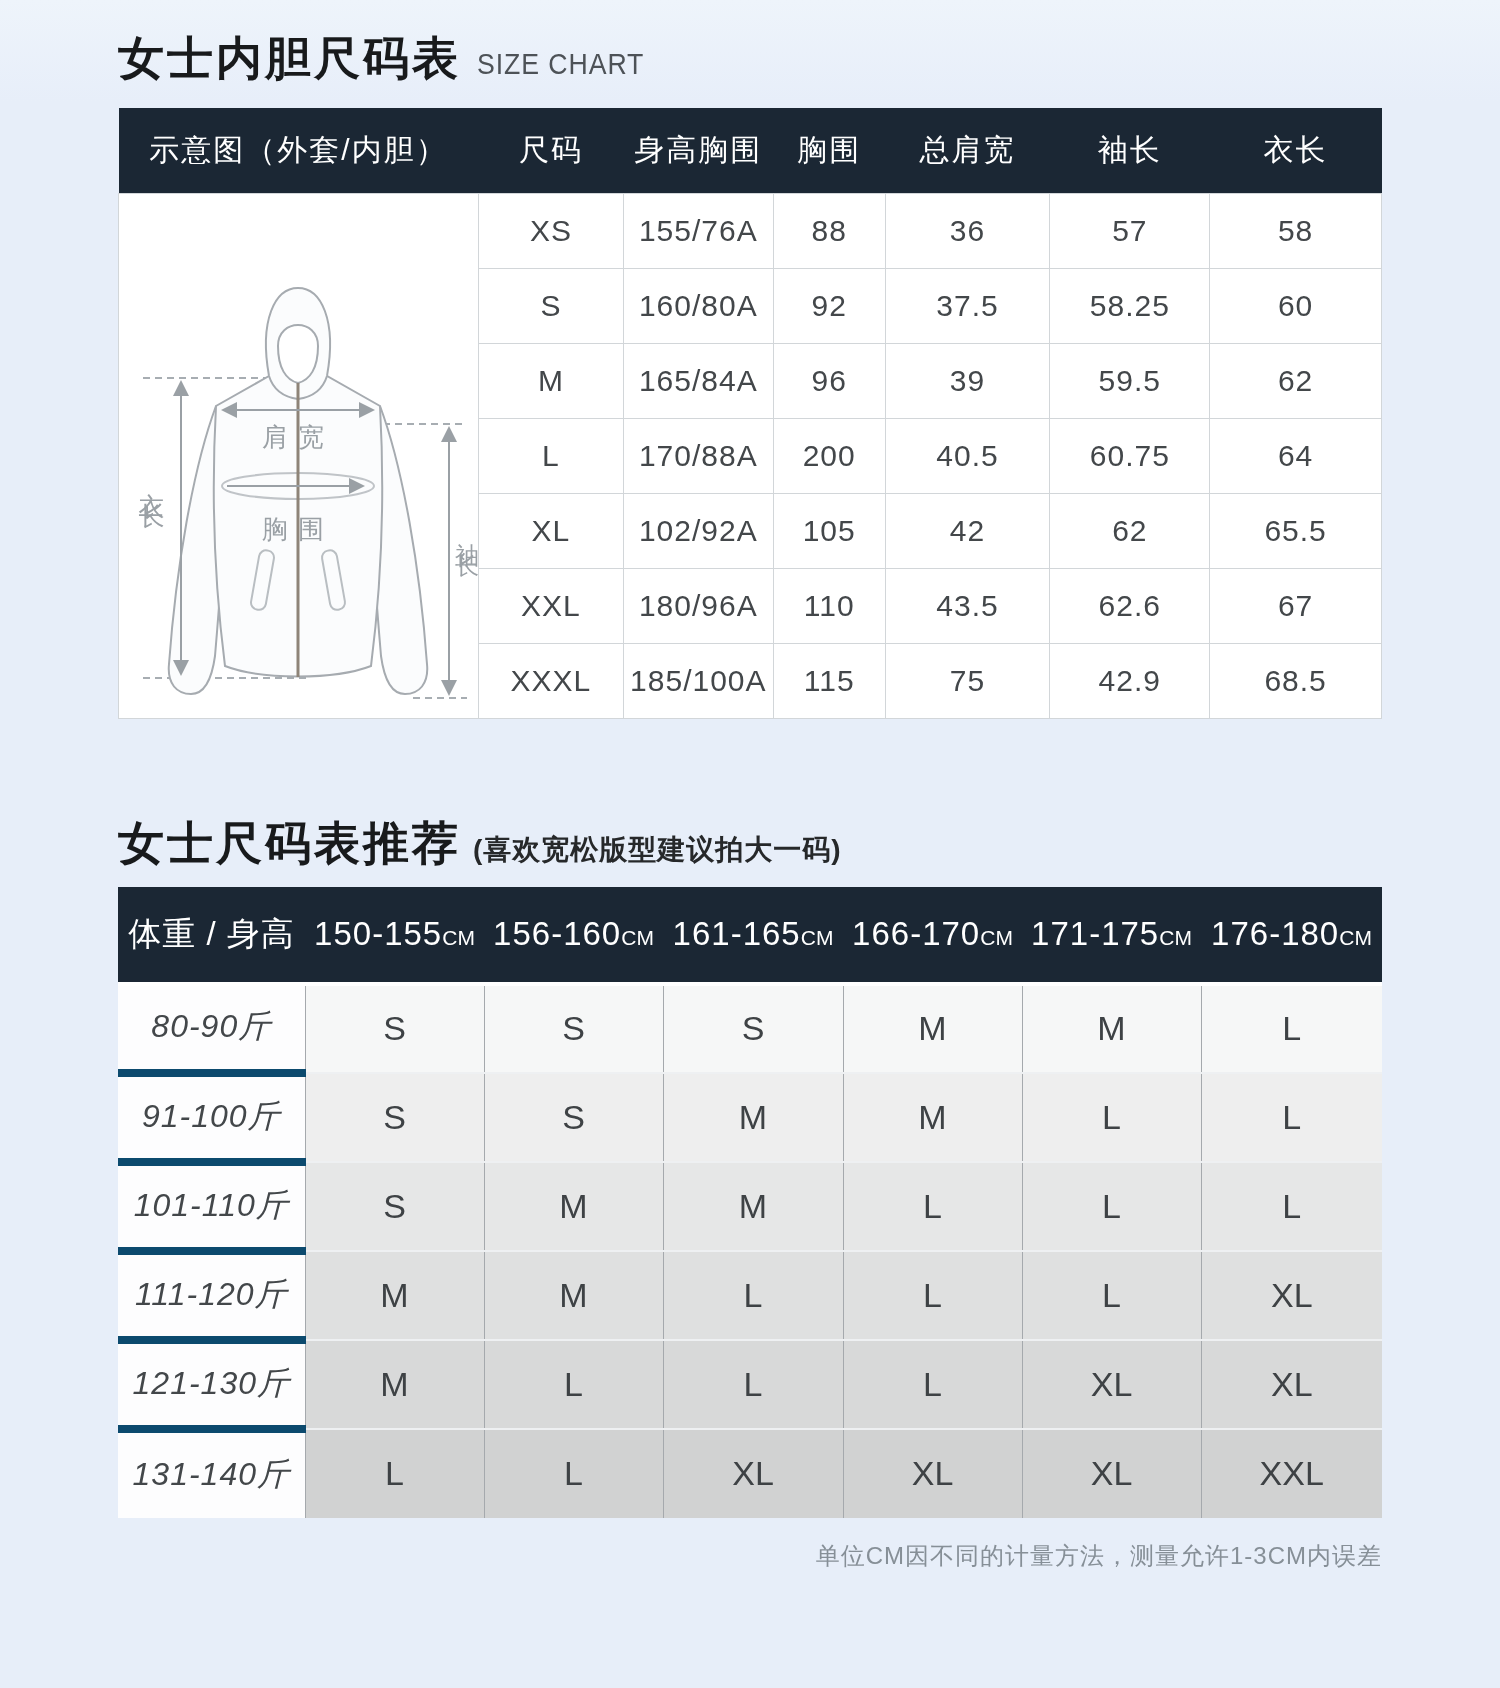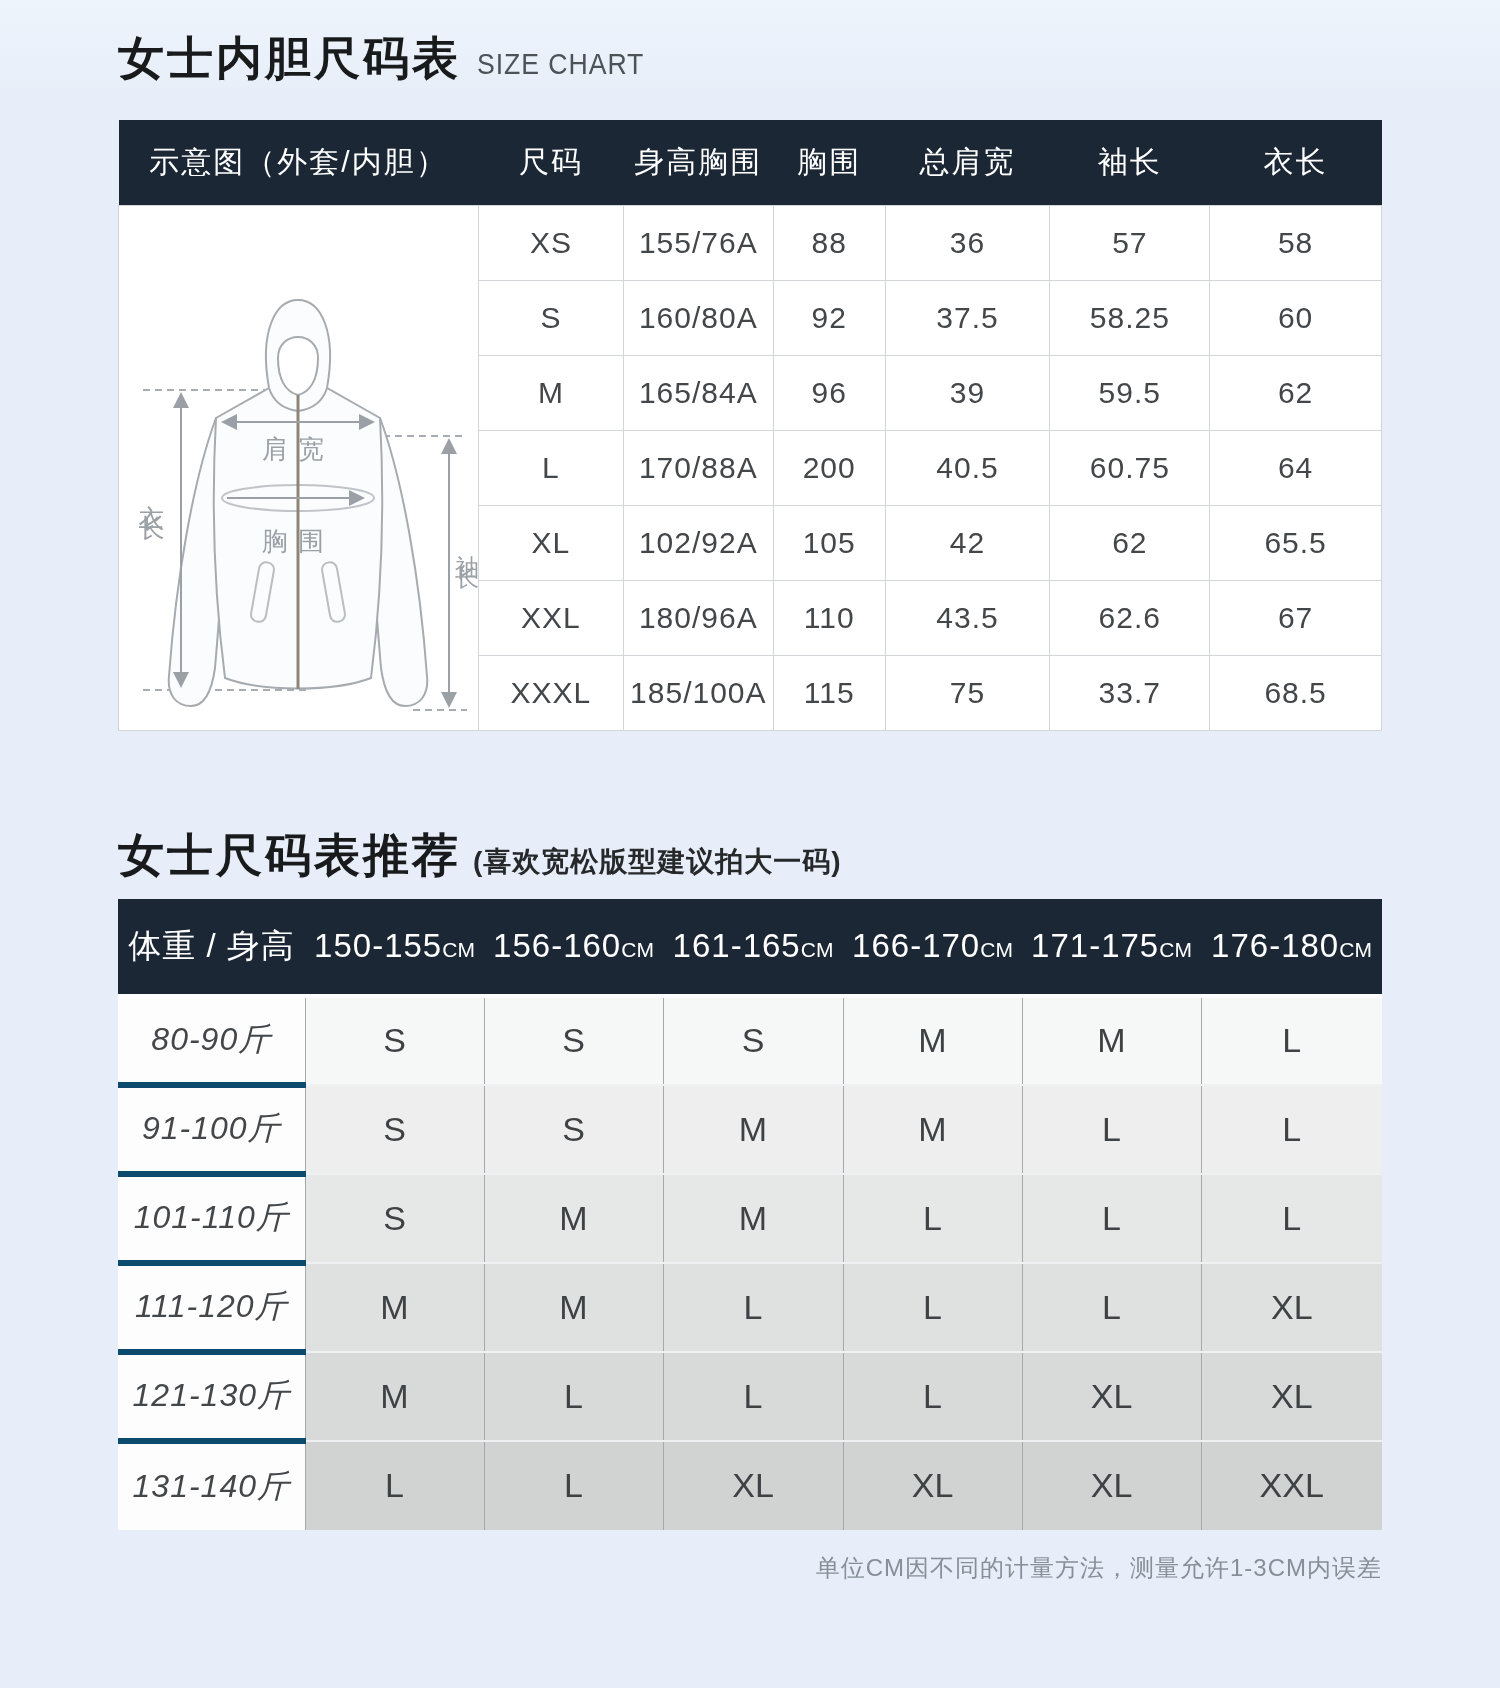--- a/index.html
+++ b/index.html
@@ -20,21 +20,21 @@
   .content{padding:30px 118px 0 118px;}
 
   
   .sec-title{display:flex;align-items:baseline;white-space:nowrap;}
   .sec-title .zh{font-size:46px;font-weight:bold;color:#181a1c;letter-spacing:3px;line-height:56px;}
   .sec-title .en{font-size:29px;color:#4d5257;margin-left:16px;letter-spacing:1px;transform:scaleX(.92);transform-origin:left;}
   .sec-title .paren{font-size:28px;color:#26282a;margin-left:12px;font-weight:bold;letter-spacing:1px;text-align:right;}
 
   
   table{border-collapse:collapse;width:1264px;}
-  #size-chart{margin-top:34px;padding-left:14px;}
+  #size-chart{margin-top:22px;padding-left:14px;}
   #size-chart thead th{
     background:var(--header-bg);color:#fff;font-weight:normal;
     font-size:30px;height:85px;letter-spacing:2px;
   }
   #size-chart tbody{background:#fff;border:1px solid var(--line);}
   #size-chart tbody td{
     border:1px solid var(--line);height:75px;text-align:center;
     font-size:30px;color:var(--txt);letter-spacing:1px;
   }
   #size-chart td.diagram-cell{padding:0;border-right:1px solid var(--line);}
@@ -49,21 +49,21 @@
   
   #sec2-title{margin-top:96px;}
   #size-reco{margin-top:16px;}
   #size-reco thead th{
     background:var(--header-bg);color:#fff;font-weight:normal;
     font-size:33px;height:97px;letter-spacing:1px;
   }
   #size-reco thead th .unit{font-size:21px;letter-spacing:0;}
   #size-reco tbody th{
     background:#fdfdfe;font-weight:normal;font-size:32px;color:var(--txt);
-    border-top:6px solid #0c4a6e;letter-spacing:1px;
+    border-top:8px solid #0c4a6e;letter-spacing:1px;
   }
   #size-reco tbody tr:first-child th,
   #size-reco tbody tr:first-child td{border-top:4px solid #ffffff;}
   #size-reco tbody td{
     height:89px;text-align:center;font-size:34px;color:#3e4245;
     border-left:1px solid #a5a9ad;border-top:2px solid #eef0f2;
   }
   #size-reco tbody th{height:89px;text-align:center;font-style:italic;}
 
   
@@ -192,21 +192,21 @@
         <td>110</td>
         <td>43.5</td>
         <td>62.6</td>
         <td>67</td>
       </tr>
       <tr>
         <td>XXXL</td>
         <td>185/100A</td>
         <td>115</td>
         <td>75</td>
-        <td>33.7</td>
+        <td>42.9</td>
         <td>68.5</td>
       </tr>
     </tbody>
   </table>
 
   <div class="sec-title" id="sec2-title">
     <span class="zh">女士尺码表推荐</span>
     <span class="paren">(喜欢宽松版型建议拍大一码)</span>
   </div>
 

